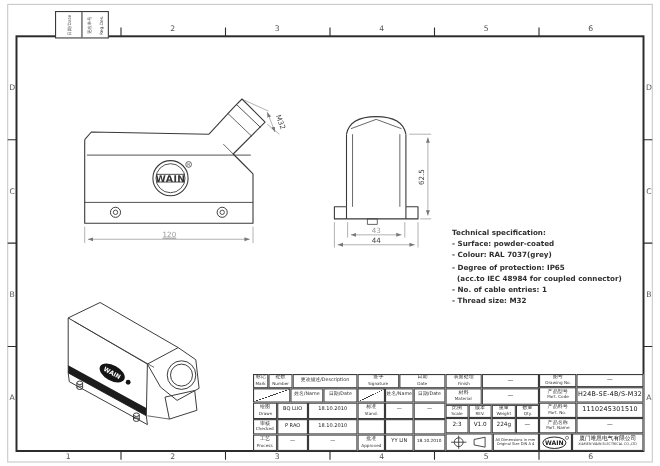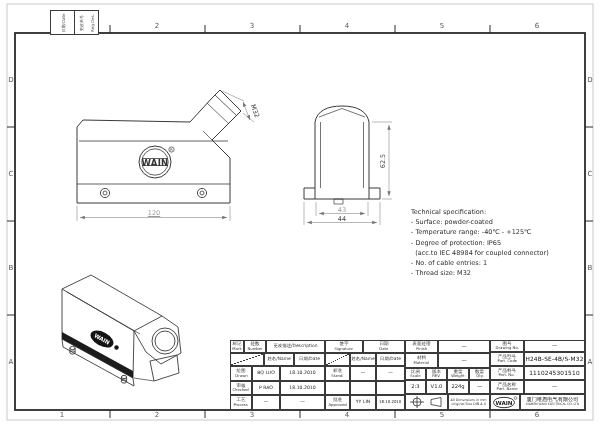--- a/index.html
+++ b/index.html
@@ -171,24 +171,24 @@
       <div class="half" style="left:0;">
         <span class="rottxt">更改单号</span>
       </div>
       <div class="half" style="left:11px;">
         <span class="rottxt">Reg.Des.</span>
       </div>
     </div>
   </div>
 
 
-  <div class="notes nen abs" style="left:411px;top:208px;">
+  <div class="notes nen abs" style="left:411px;top:208px;font-weight:bold;">
     <div>Technical specification:</div>
     <div>- Surface: powder-coated</div>
-    <div>- Temperature range: -40℃ - +125℃</div>
+    <div>- Colour: RAL 7037(grey)</div>
     <div>- Degree of protection: IP65</div>
     <div>  (acc.to IEC 48984 for coupled connector)</div>
     <div>- No. of cable entries: 1</div>
     <div>- Thread size: M32</div>
   </div>
 
   <div class="tb">
 
     <div class="tc" style="left:0;top:0;width:14px;height:13px">
       <span class="cn">标记</span>

